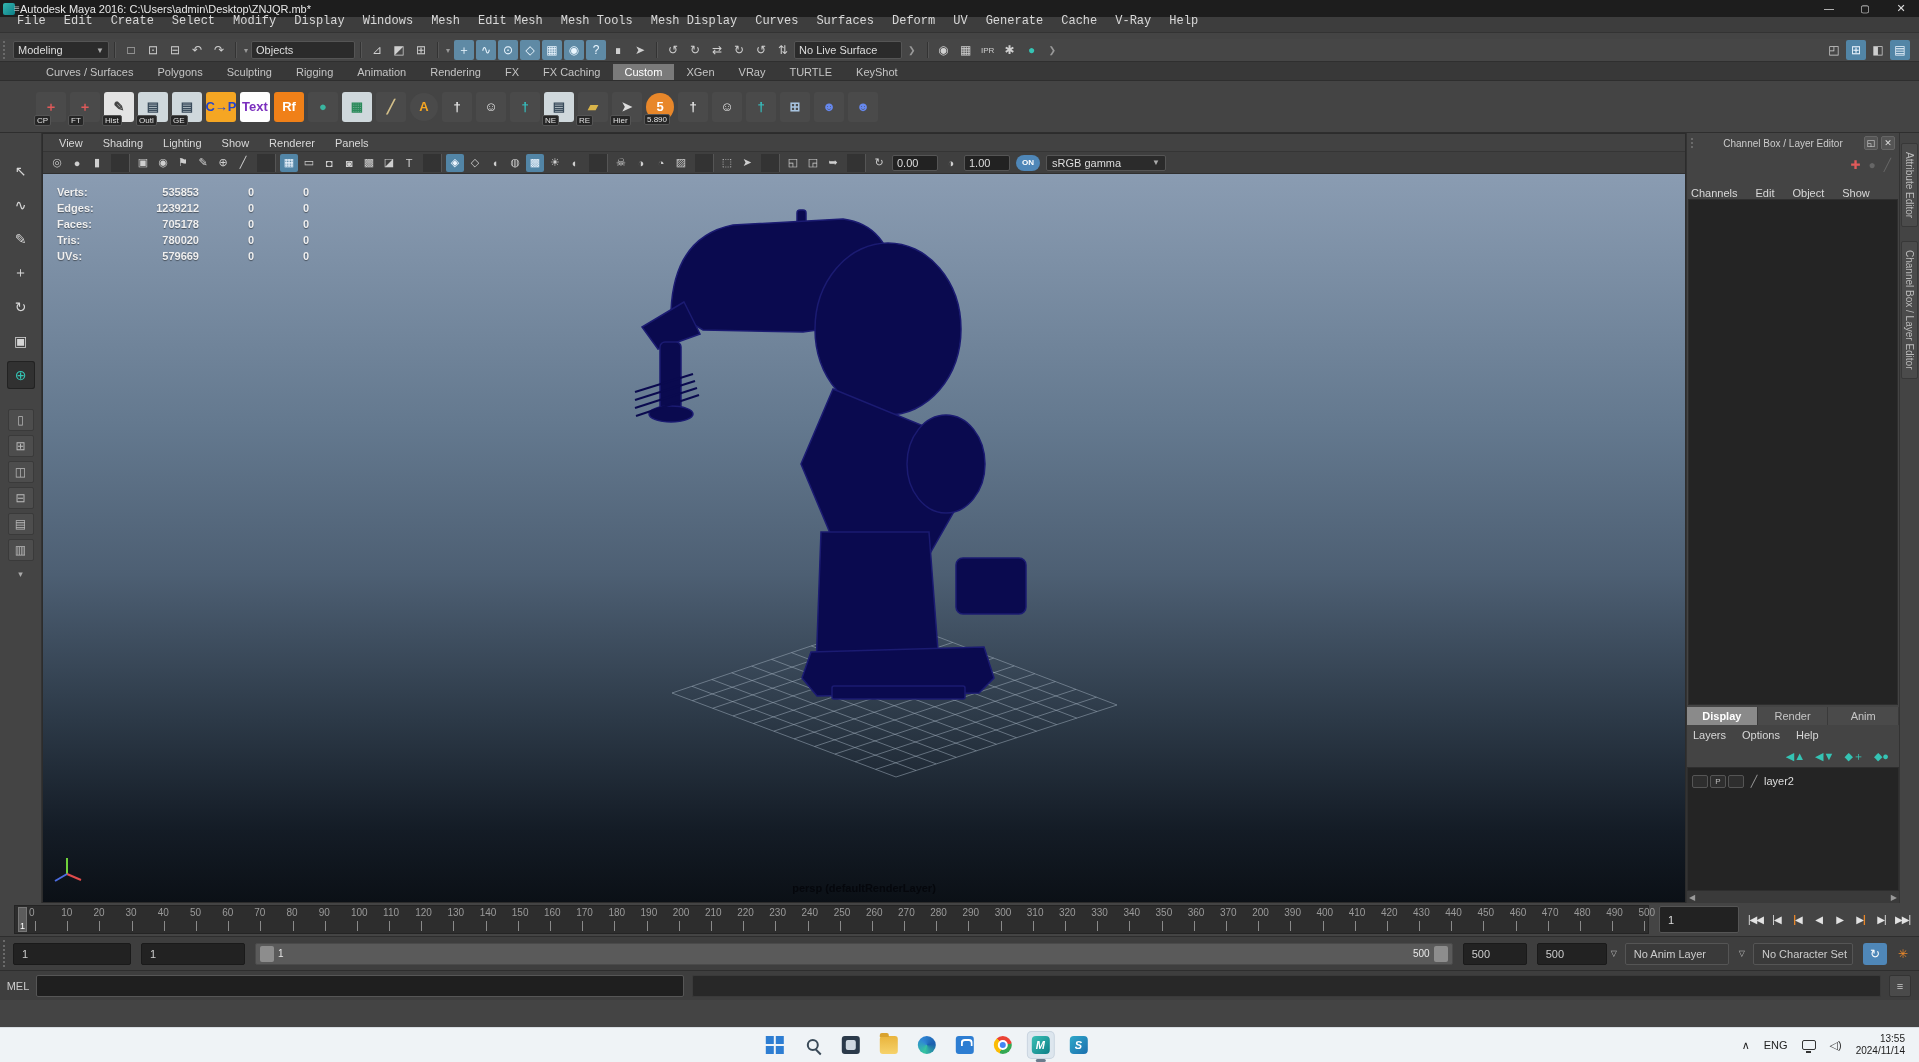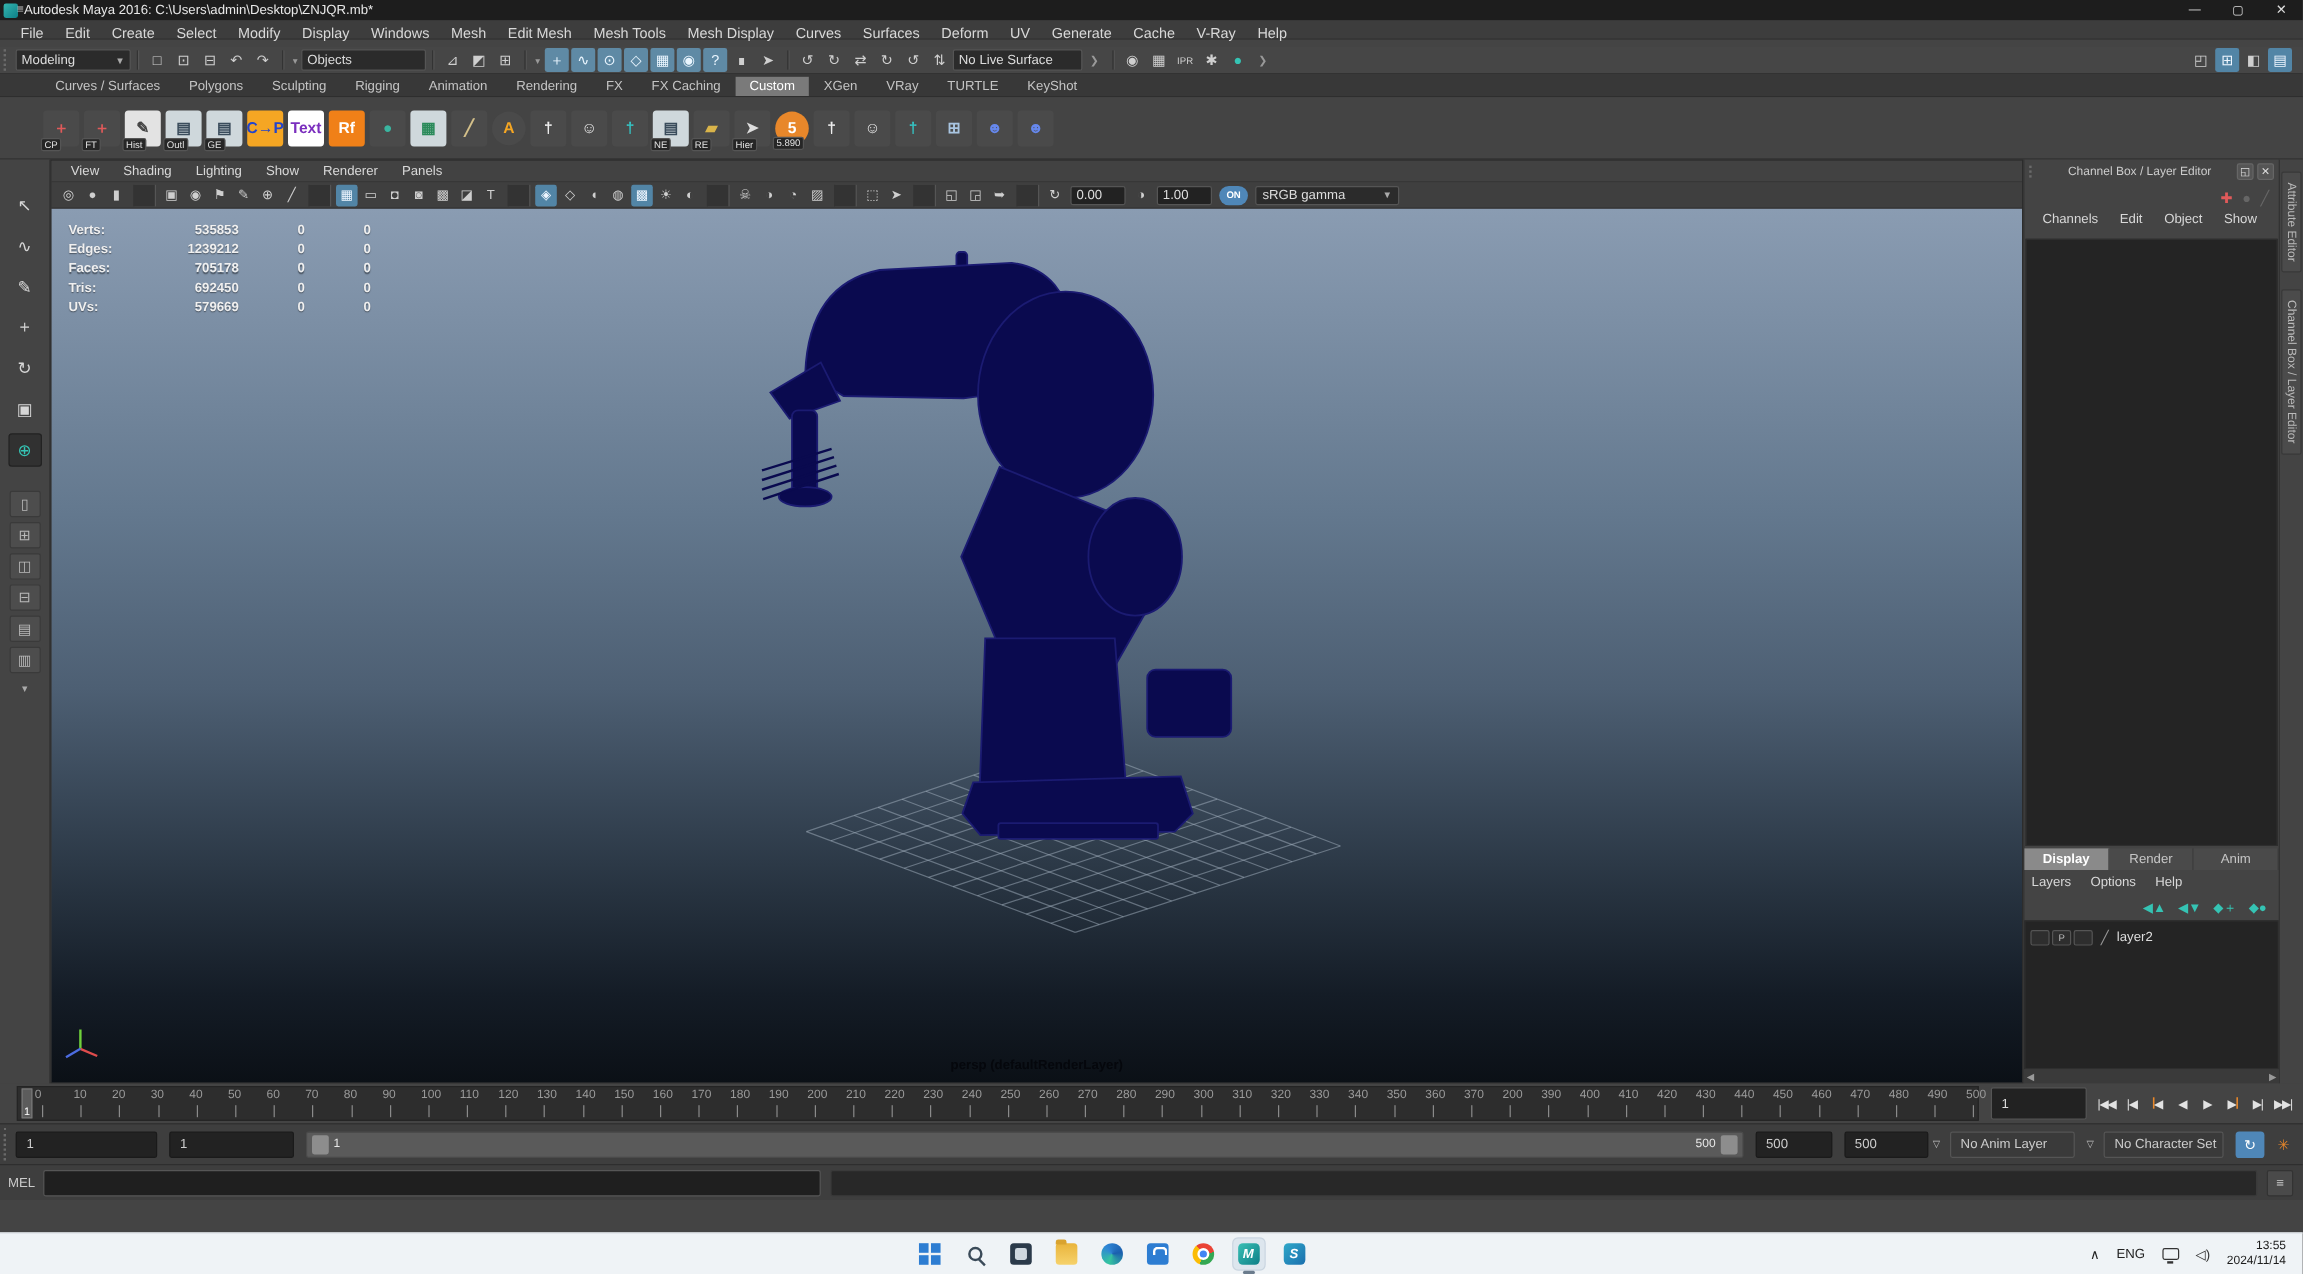--- a/index.html
+++ b/index.html
@@ -12,21 +12,21 @@
     display:flex; align-items:center; color:#e8e8e8; font-size:11px; }
   .maya-logo { width:12px; height:12px; margin:0 5px 0 3px; border-radius:2px;
     background:linear-gradient(135deg,#34b6b0,#0d7f87); }
   .win-controls { margin-left:auto; display:flex; }
   .win-btn { width:36px; height:17px; display:flex; align-items:center; justify-content:center;
     color:#ddd; font-size:10px; }
   .win-btn.close { font-size:11px; }
 
   
   .menubar { position:absolute; left:0; top:17px; width:100%; height:16px; background:#3d3d3d;
-    display:flex; align-items:flex-start; padding-left:8px; border-bottom:1px solid #333; }
+    display:flex; align-items:flex-end; padding-left:8px; border-bottom:1px solid #333;font-family:Liberation Mono, monospace; }
   .menu-item { padding:0 9px; color:#d8d8d8; font-size:12px; line-height:22px; cursor:default; }
 
   
   .toolbar { position:absolute; left:0; top:39px; width:100%; height:23px; background:#464646;
     display:flex; align-items:center; border-bottom:1px solid #2f2f2f; }
   .grip { width:7px; height:80%; margin:0 3px; border-left:2px dotted #6a6a6a; }
   .dropdown { height:18px; background:#2b2b2b; border:1px solid #555; border-radius:2px;
     display:flex; align-items:center; padding:0 4px; color:#ddd; }
   .dropdown .caret { margin-left:auto; padding-left:8px; color:#aaa; font-size:8px; }
   .tb-sep { width:1px; height:16px; background:#333; margin:0 5px; box-shadow:1px 0 0 #555; }
@@ -94,21 +94,21 @@
 
   
   .right-panel { width:213px; background:#444; border-left:1px solid #333; display:flex; flex-direction:column; }
   .cb-header { height:20px; display:flex; align-items:center; padding:0 4px; }
   .cb-grip { border-left:2px dotted #6a6a6a; height:10px; width:14px; }
   .cb-title { flex:1; text-align:center; font-size:10px; color:#ccc; }
   .cb-win-ic { width:14px; height:14px; display:flex; align-items:center; justify-content:center;
     color:#ddd; font-size:9px; border:1px solid #666; border-radius:2px; margin-left:3px; background:#555; }
   .cb-icons { height:24px; display:flex; justify-content:flex-end; align-items:center; padding-right:8px; gap:8px; }
   .cb-icons span { font-size:12px; }
-  .cb-menus { height:22px; display:flex; align-items:flex-start; padding-left:15px; }
+  .cb-menus { height:22px; display:flex; align-items:flex-end; padding-left:4px; }
   .cb-menu { padding:0 10px 0 0; margin-right:8px; font-size:11px; color:#d8d8d8; }
   .cb-empty { flex:1; background:#242424; border:1px solid #2e2e2e; margin:0 1px; }
 
   .layer-editor { height:198px; display:flex; flex-direction:column; }
   .le-tabs { height:20px; display:flex; align-items:flex-end; }
   .le-tab { flex:1; text-align:center; padding:3px 0; background:#4a4a4a; color:#c6c6c6; font-size:11px;
     border-right:1px solid #3a3a3a; }
   .le-tab.active { background:#8a8a8a; color:#fff; font-weight:bold; }
   .le-menus { height:20px; display:flex; align-items:center; padding-left:6px; }
   .le-menu { margin-right:16px; font-size:11px; color:#d8d8d8; }
@@ -801,21 +801,21 @@
 
             <div class="hud-row">
               <span>Faces:</span>
               <span>705178</span>
               <span>0</span>
               <span>0</span>
             </div>
 
             <div class="hud-row">
               <span>Tris:</span>
-              <span>692450</span>
+              <span>780020</span>
               <span>0</span>
               <span>0</span>
             </div>
 
             <div class="hud-row">
               <span>UVs:</span>
               <span>579669</span>
               <span>0</span>
               <span>0</span>
             </div>

